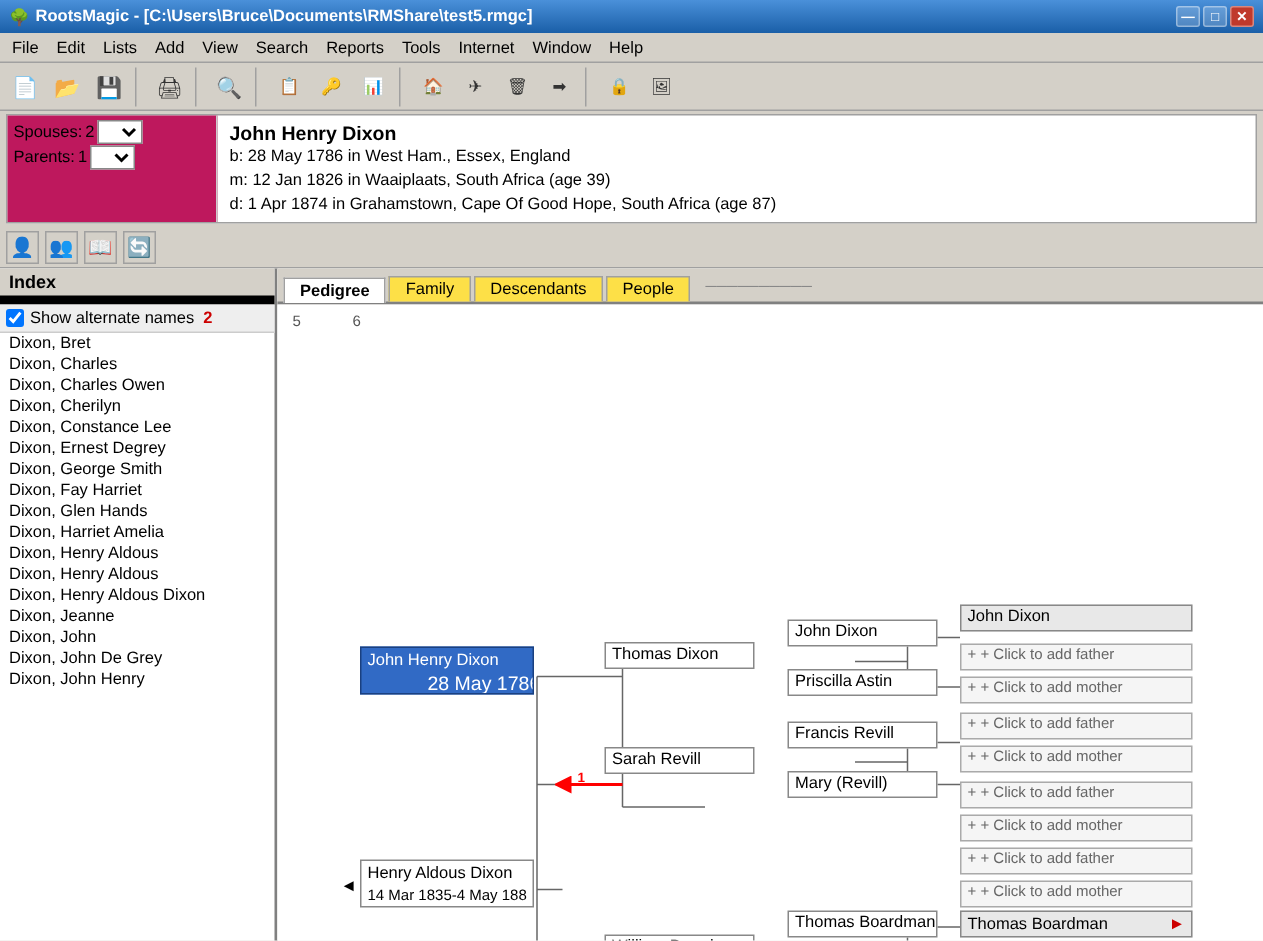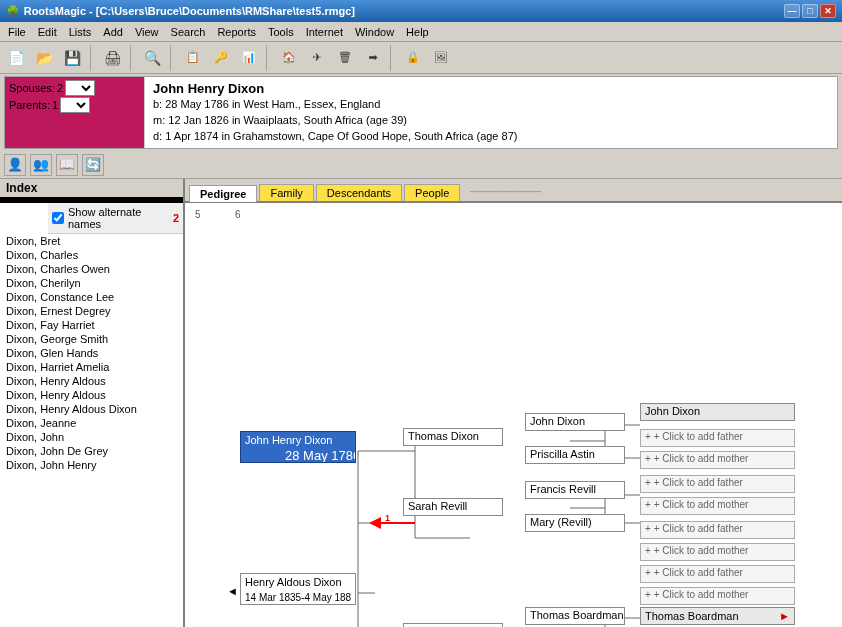--- a/index.html
+++ b/index.html
@@ -133,21 +133,20 @@
       background: #d4d0c8;
       padding: 2px 6px;
       font-weight: bold;
       font-size: 12px;
       border-bottom: 6px solid #000000;
     }
     #sidebar-options {
       padding: 3px 4px;
       border-bottom: 1px solid #ccc;
       background: #eee;
-      margin-left: 48px;
     }
     .checkbox-row {
       display: flex;
       align-items: center;
       gap: 4px;
       font-size: 11px;
     }
     .checkbox-row input { width: 12px; height: 12px; }
     #sidebar-list {
       flex: 1;
@@ -328,22 +327,22 @@
         <span style="color:#c00; font-weight:bold; margin-left:2px;">2</span>
       </div>
     </div>
     <div id="sidebar-list">
     <div class="sidebar-entry">Dixon, Bret</div>
         <div class="sidebar-entry">Dixon, Charles</div>
         <div class="sidebar-entry">Dixon, Charles Owen</div>
         <div class="sidebar-entry">Dixon, Cherilyn</div>
         <div class="sidebar-entry">Dixon, Constance Lee</div>
         <div class="sidebar-entry">Dixon, Ernest Degrey</div>
+        <div class="sidebar-entry">Dixon, George Smith</div>
         <div class="sidebar-entry">Dixon, Fay Harriet</div>
-        <div class="sidebar-entry">Dixon, George Smith</div>
         <div class="sidebar-entry">Dixon, Glen Hands</div>
         <div class="sidebar-entry">Dixon, Harriet Amelia</div>
         <div class="sidebar-entry">Dixon, Henry Aldous</div>
         <div class="sidebar-entry">Dixon, Henry Aldous</div>
         <div class="sidebar-entry">Dixon, Henry Aldous Dixon</div>
         <div class="sidebar-entry">Dixon, Jeanne</div>
         <div class="sidebar-entry">Dixon, John</div>
         <div class="sidebar-entry">Dixon, John De Grey</div>
         <div class="sidebar-entry">Dixon, John Henry</div>
       </div>

